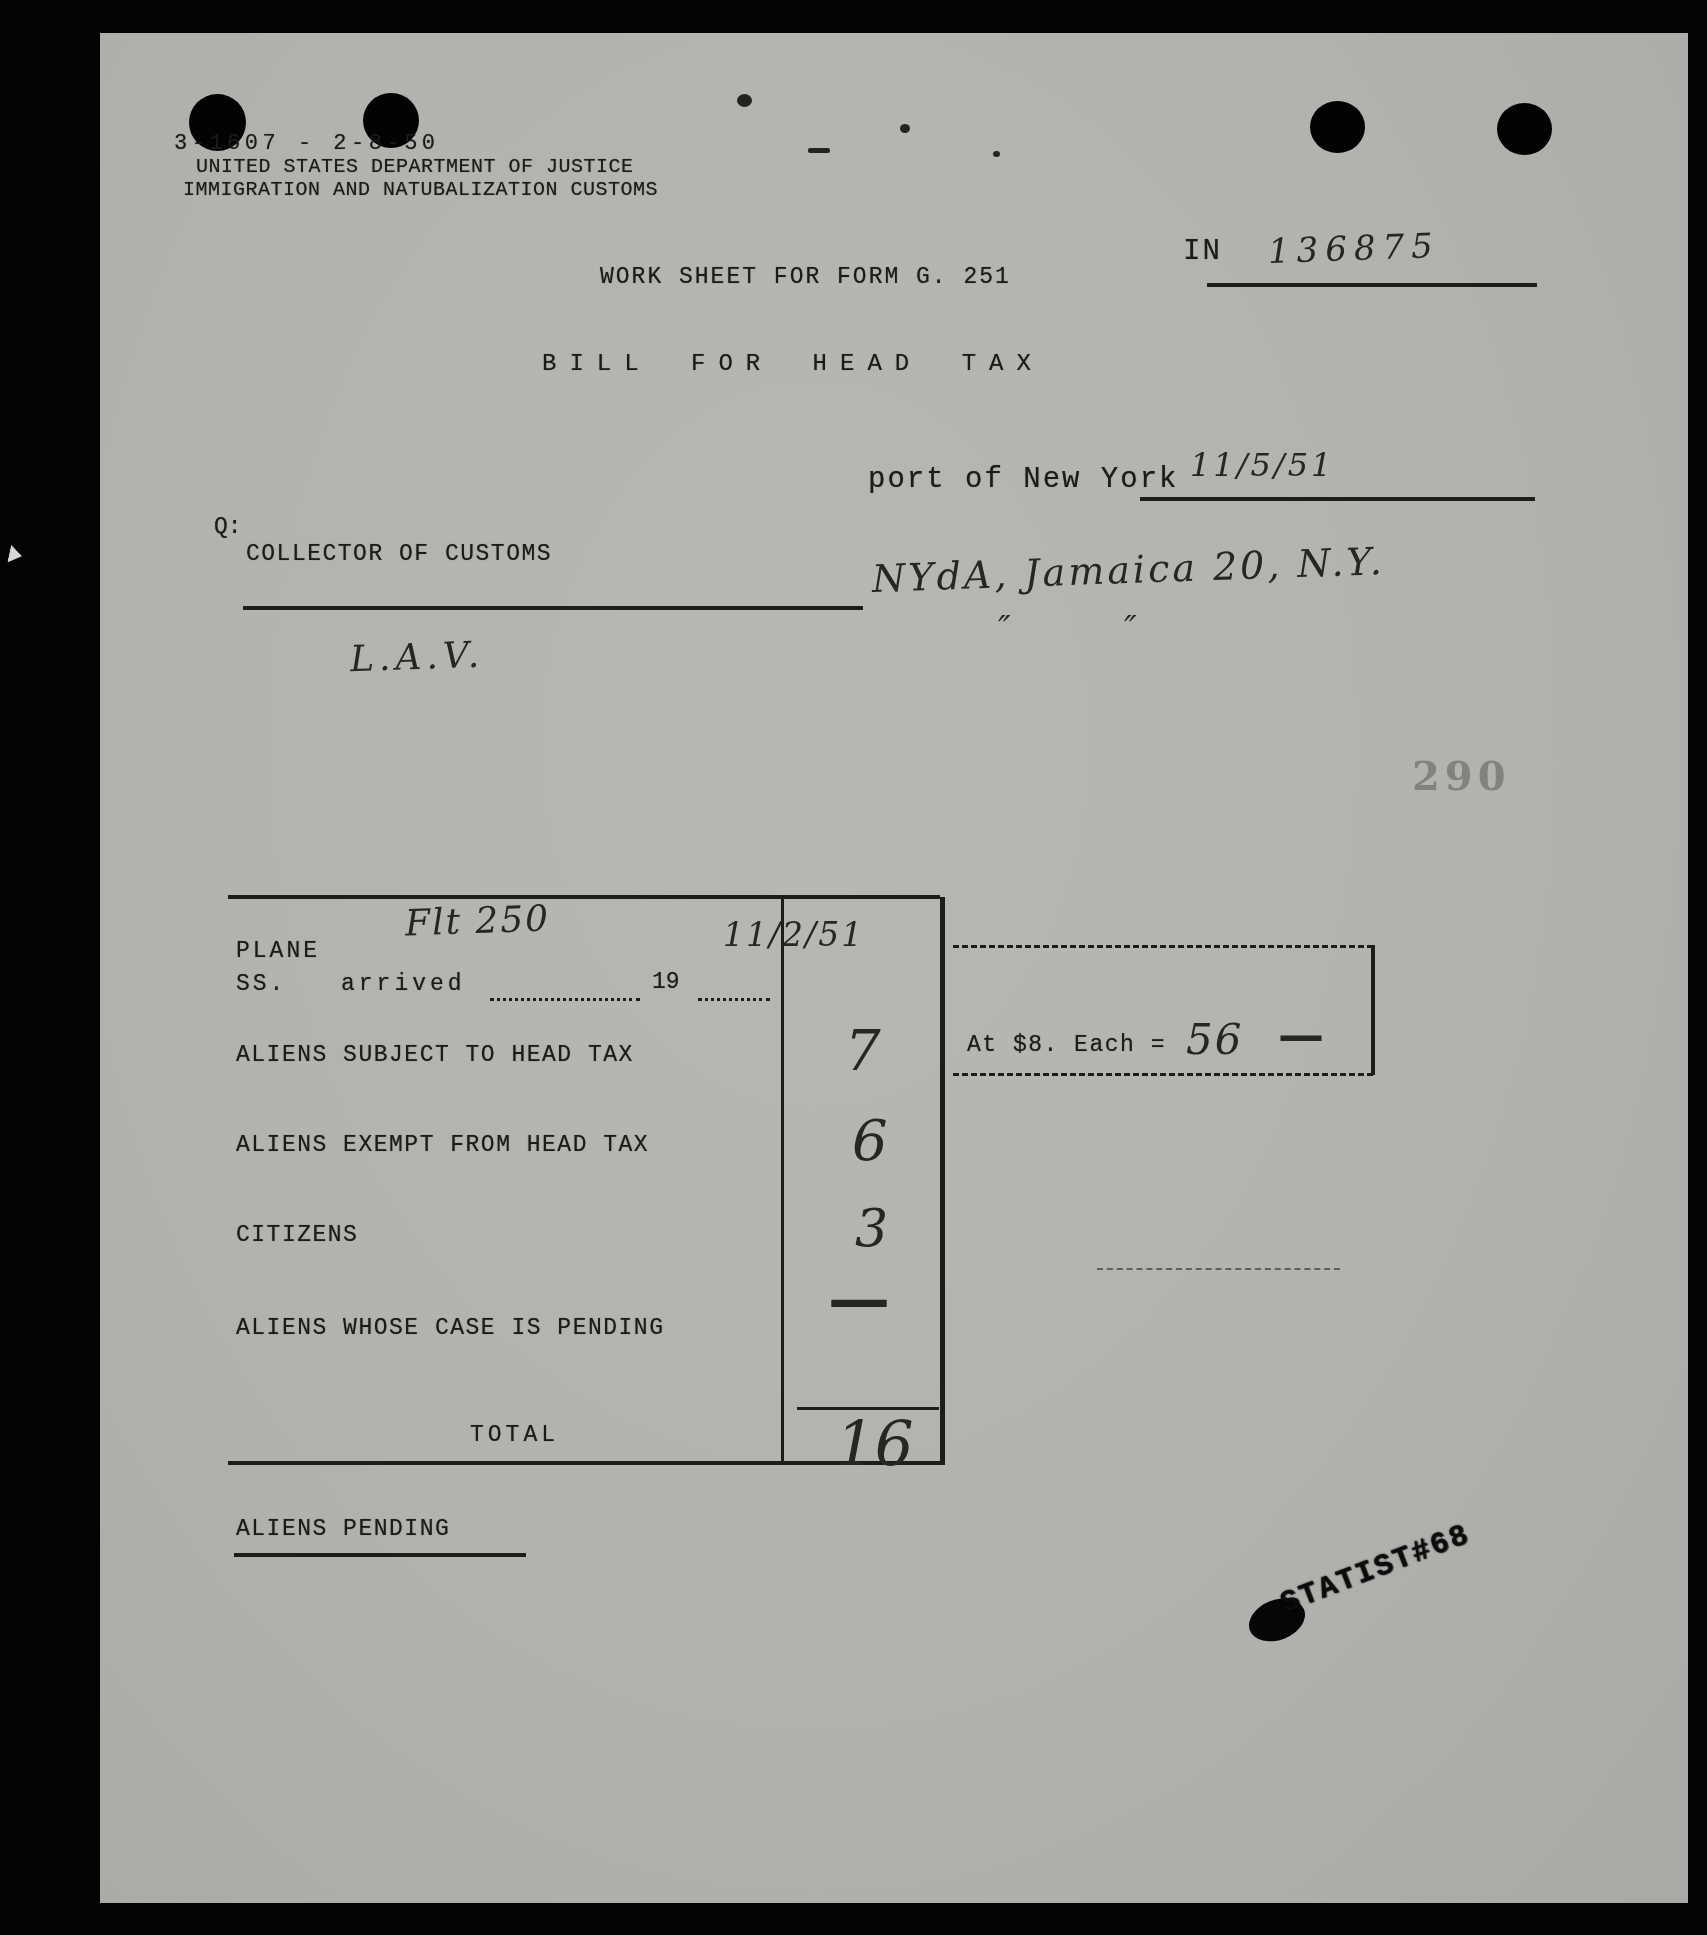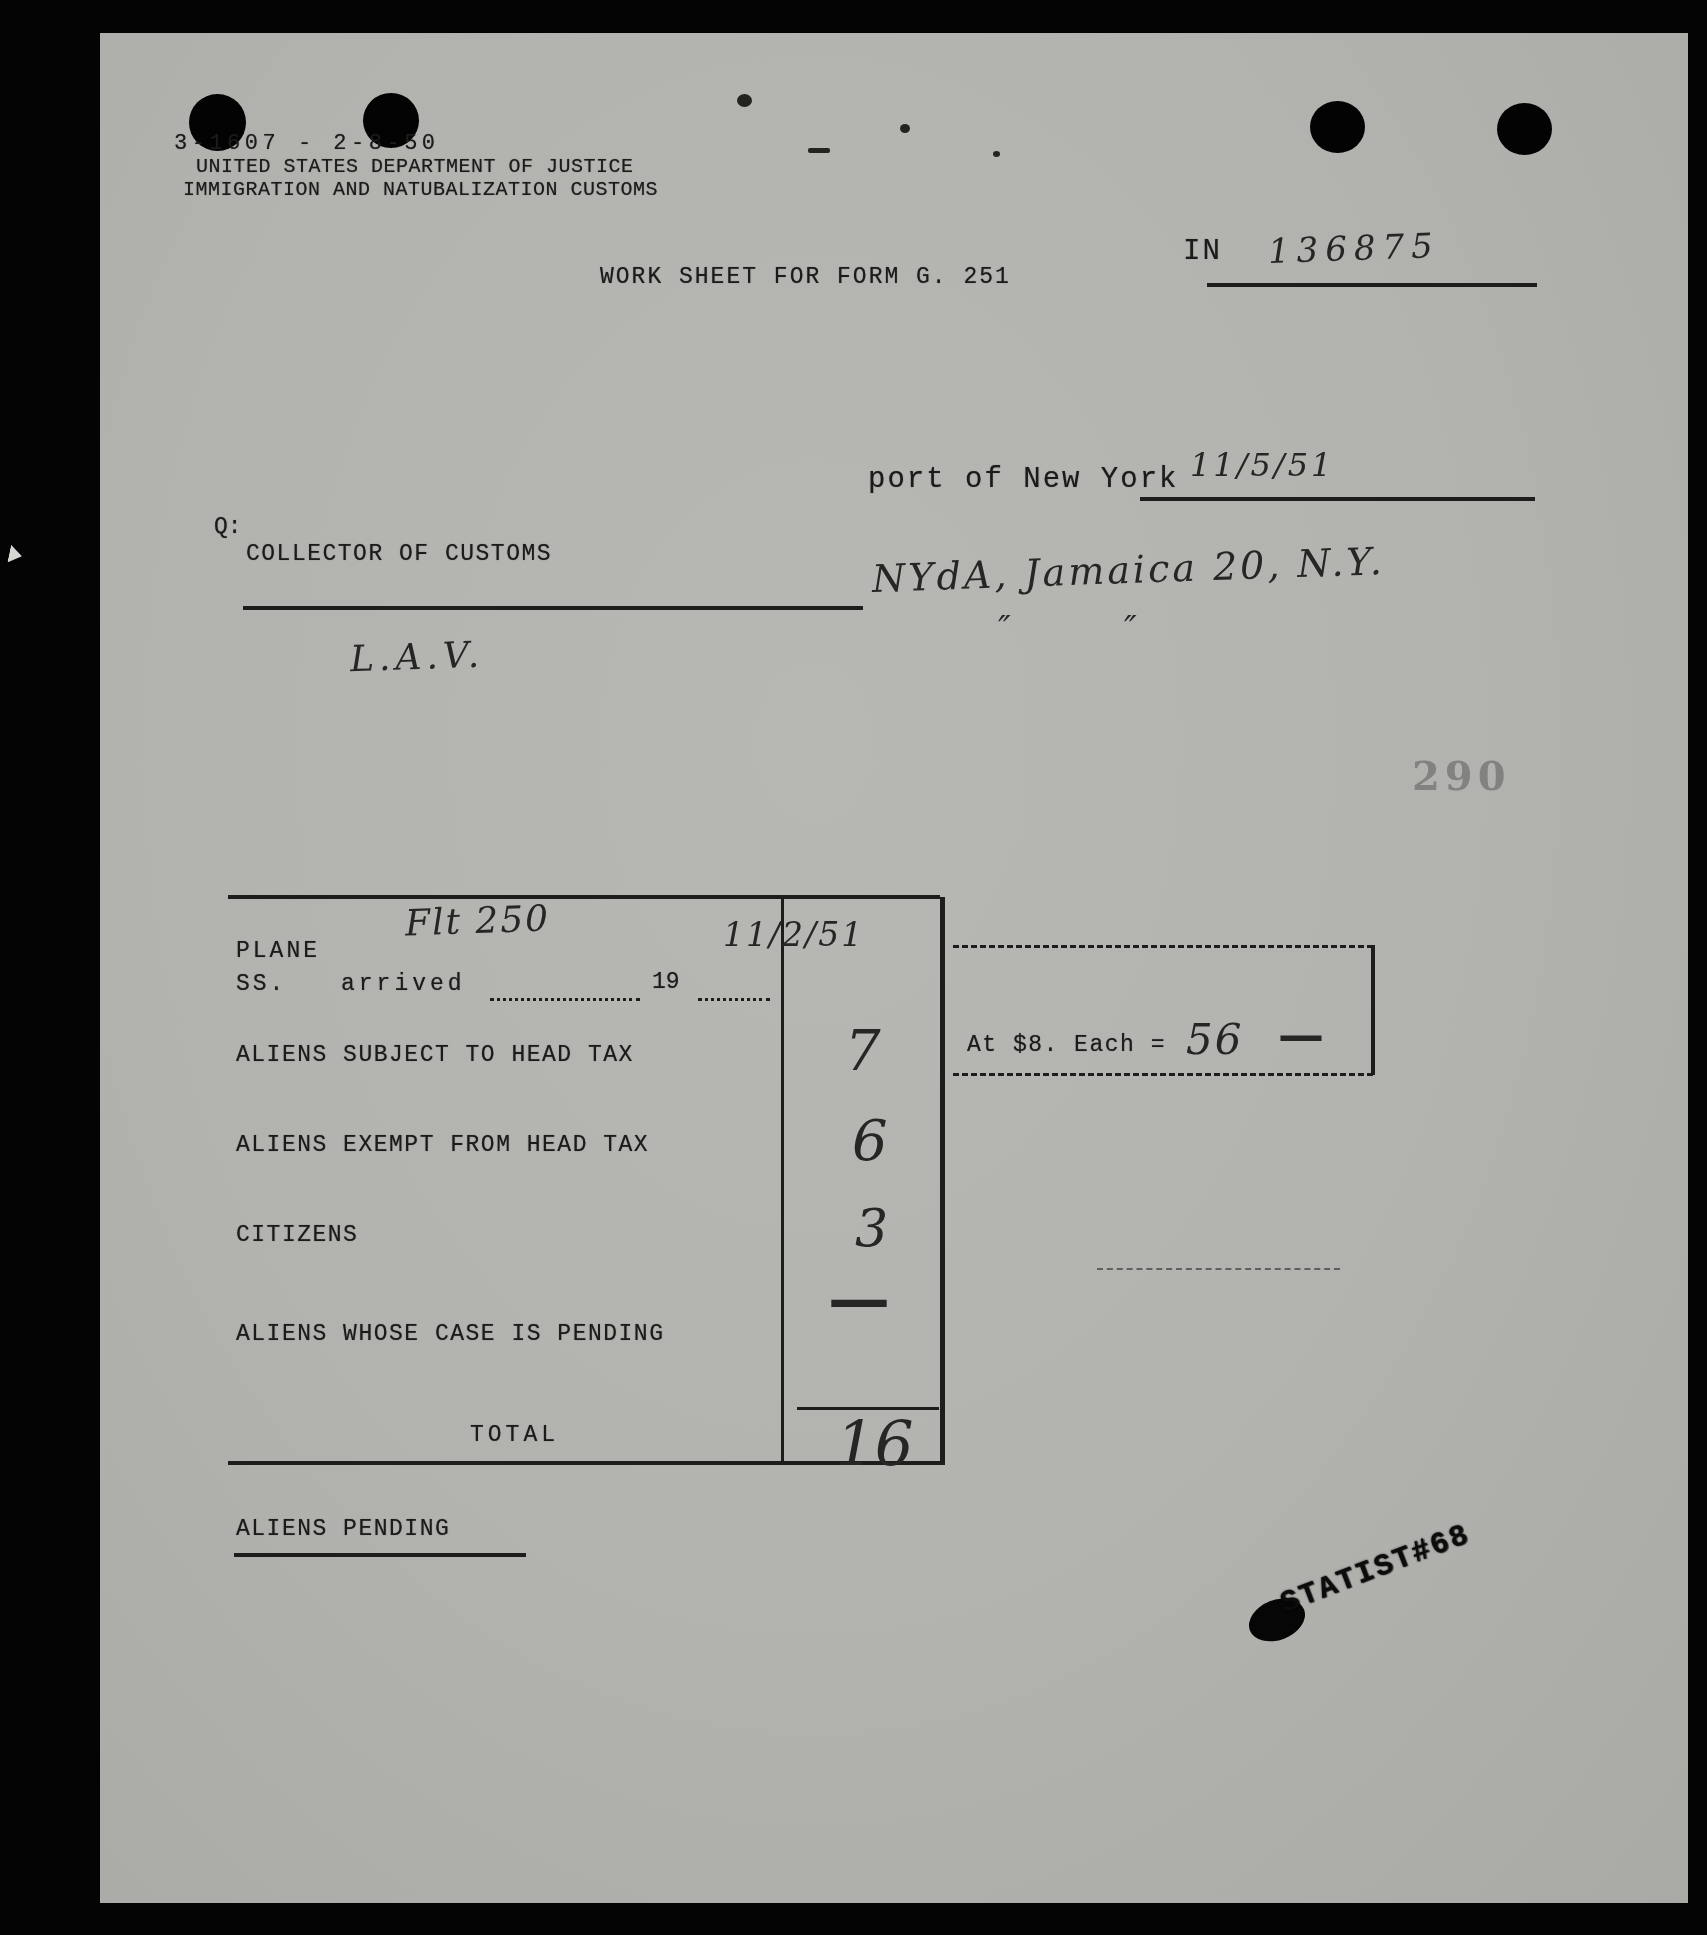--- a/index.html
+++ b/index.html
@@ -48,20 +48,21 @@
 
   <div class="abs typed" style="left:174px;top:131px;font-size:22px;letter-spacing:4.5px;">3-1607 - 2-8-50</div>
   <div class="abs typed" style="left:196px;top:155px;font-size:20px;letter-spacing:0.5px;">UNITED STATES DEPARTMENT OF JUSTICE</div>
   <div class="abs typed" style="left:183px;top:178px;font-size:20px;letter-spacing:0.5px;">IMMIGRATION AND NATUBALIZATION CUSTOMS</div>
 
   <div class="abs typed" style="left:600px;top:264px;font-size:23px;letter-spacing:2px;">WORK SHEET FOR FORM G. 251</div>
   <div class="abs typed" style="left:1183px;top:235px;font-size:29px;letter-spacing:2px;">IN</div>
   <div class="abs hand" style="left:1268px;top:228px;font-size:34px;letter-spacing:7px;transform:rotate(-2deg);">136875</div>
   <div class="abs hline thick" style="left:1207px;top:283px;width:330px;"></div>
 
+  <div class="abs typed" style="left:542px;top:350px;font-size:24px;letter-spacing:13px;word-spacing:12px;">BILL FOR HEAD TAX</div>
 
   <div class="abs typed" style="left:868px;top:463px;font-size:29px;letter-spacing:2px;">port of New York</div>
   <div class="abs hand" style="left:1190px;top:446px;font-size:32px;letter-spacing:3px;">11/5/51</div>
   <div class="abs hline thick" style="left:1140px;top:497px;width:395px;"></div>
 
   <div class="abs typed" style="left:214px;top:514px;font-size:23px;">Q:</div>
   <div class="abs typed" style="left:246px;top:541px;font-size:23px;letter-spacing:1.5px;">COLLECTOR OF CUSTOMS</div>
   <div class="abs hline thick" style="left:243px;top:606px;width:620px;"></div>
   <div class="abs hand" style="left:872px;top:548px;font-size:38px;letter-spacing:3px;transform:rotate(-2deg);">NYdA, Jamaica 20, N.Y.</div>
   <div class="abs hand" style="left:998px;top:608px;font-size:34px;">″</div>
@@ -87,21 +88,21 @@
 
   <div class="abs typed" style="left:236px;top:1042px;font-size:23px;letter-spacing:1.5px;">ALIENS SUBJECT TO HEAD TAX</div>
   <div class="abs hand" style="left:845px;top:1018px;font-size:56px;">7</div>
 
   <div class="abs typed" style="left:236px;top:1132px;font-size:23px;letter-spacing:1.5px;">ALIENS EXEMPT FROM HEAD TAX</div>
   <div class="abs hand" style="left:852px;top:1108px;font-size:56px;">6</div>
 
   <div class="abs typed" style="left:236px;top:1222px;font-size:23px;letter-spacing:1.5px;">CITIZENS</div>
   <div class="abs hand" style="left:855px;top:1198px;font-size:52px;">3</div>
 
-  <div class="abs typed" style="left:236px;top:1315px;font-size:23px;letter-spacing:1.5px;margin-top:6px;">ALIENS WHOSE CASE IS PENDING</div>
+  <div class="abs typed" style="left:236px;top:1315px;font-size:23px;letter-spacing:1.5px;">ALIENS WHOSE CASE IS PENDING</div>
   <div class="abs hand" style="left:828px;top:1262px;font-size:62px;font-style:normal;font-weight:700;">—</div>
 
   <div class="abs typed" style="left:470px;top:1422px;font-size:23px;letter-spacing:4px;">TOTAL</div>
   <div class="abs hand" style="left:836px;top:1408px;font-size:61px;">16</div>
 
   <div class="abs hline dashl" style="left:953px;top:945px;width:420px;"></div>
   <div class="abs vline" style="left:1371px;top:945px;height:130px;border-left-width:4px;"></div>
   <div class="abs hline dashl" style="left:953px;top:1073px;width:420px;"></div>
   <div class="abs typed" style="left:967px;top:1032px;font-size:23px;letter-spacing:1.5px;">At $8. Each =</div>
   <div class="abs hand" style="left:1186px;top:1015px;font-size:42px;letter-spacing:2px;">56</div>

